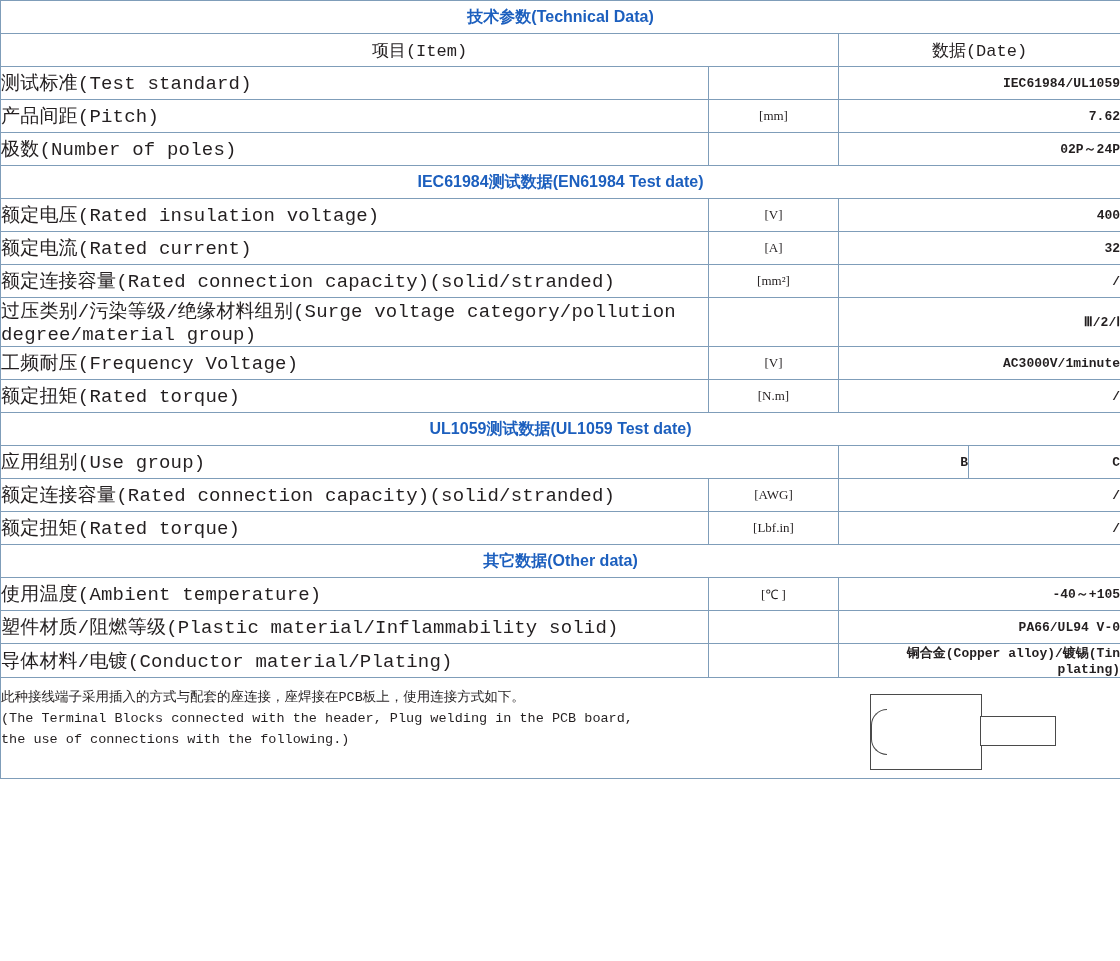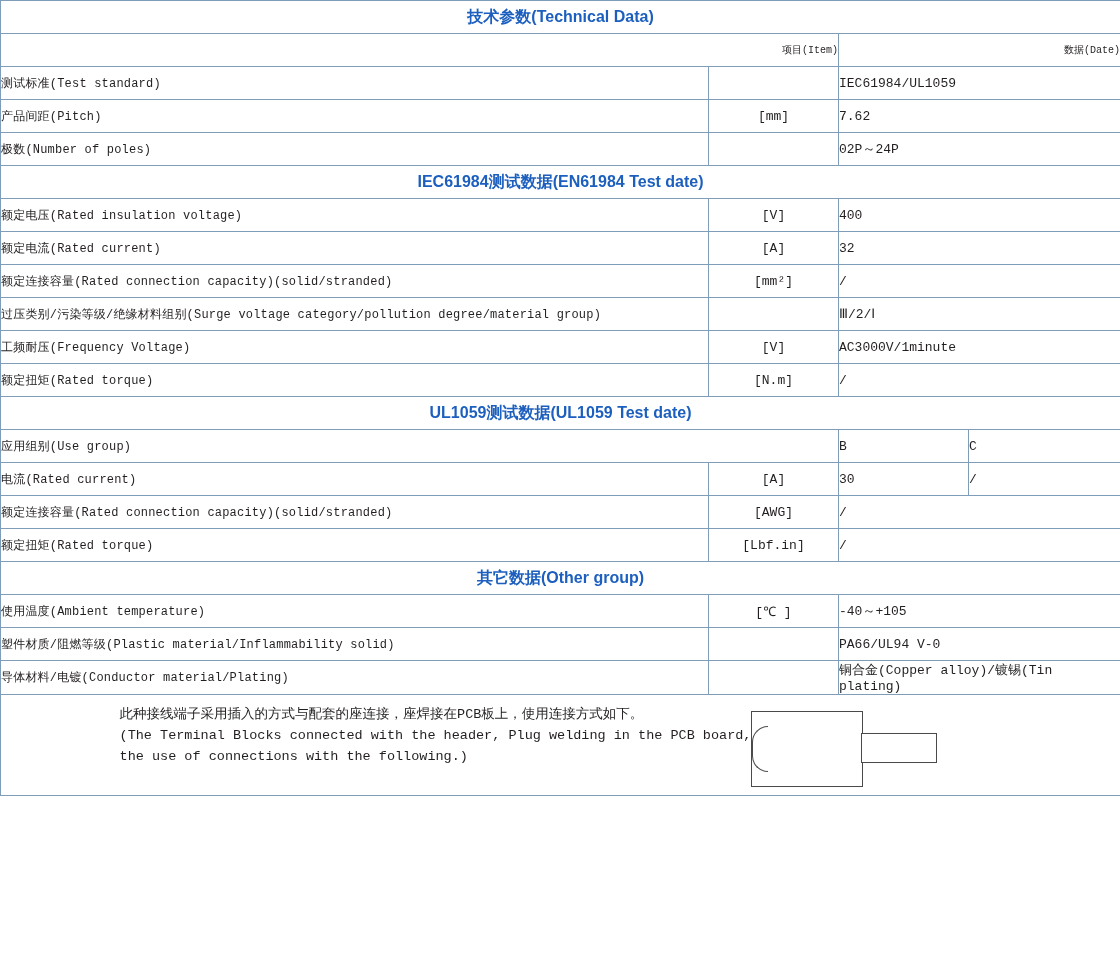--- a/index.html
+++ b/index.html
@@ -42,49 +42,50 @@
   .title-row td {
     border-left-color: #ffffff;
     border-right-color: #ffffff;
   }
   .top-title td {
     border-top-color: #ffffff;
   }
   .cell-item {
     padding-left: 14px;
     font-family: "Liberation Mono", monospace;
-    font-size: 12px;
+    font-size: 19px;
     letter-spacing: 0.2px;
   }
   .cell-unit {
     text-align: center;
-    font-family: Liberation Mono, monospace;
+    font-family: Liberation Serif, serif;
     font-size: 13px;
   }
   .cell-val {
-    text-align: left;
+    text-align: right;
     font-family: "Liberation Mono", monospace;
     font-size: 13px;
+    font-weight: bold;
   }
   .hdr {
-    text-align: right;
-    font-family: "Liberation Mono", monospace;
-    font-size: 10px;
+    text-align: center;
+    font-family: "Liberation Mono", monospace;
+    font-size: 17px;
   }
   .tech-note {
     padding: 14px 0 0 18px;
     font-family: "Liberation Mono", monospace;
     font-size: 13.5px;
     line-height: 1.55;
     vertical-align: top;
   }
   .tech-wrap {
     display: flex;
     align-items: flex-start;
-    justify-content: center;
+    justify-content: space-between;
   }
   .note-lines {
     flex: 0 0 auto;
   }
   .figure {
     width: 190px;
     height: 74px;
     position: relative;
     margin-right: 60px;
     margin-top: 6px;
@@ -200,39 +201,32 @@
       <td class="section-title" colspan="4">UL1059测试数据(UL1059 Test date)</td>
     </tr>
 
     <tr>
       <td class="cell-item" colspan="2">应用组别(Use group)</td>
       <td class="cell-val">B</td>
       <td class="cell-val">C</td>
       <td class="cell-val" style="border:1px solid #7f9db9;width:152px">D</td>
     </tr>
     <tr>
-      <td class="cell-item">电流(Rated current)</td>
-      <td class="cell-unit">[A]</td>
-      <td class="cell-val">30</td>
-      <td class="cell-val">/</td>
-      <td class="cell-val">10</td>
-    </tr>
-    <tr>
       <td class="cell-item">额定连接容量(Rated connection capacity)(solid/stranded)</td>
       <td class="cell-unit">[AWG]</td>
       <td class="cell-val" colspan="3">/</td>
     </tr>
     <tr>
       <td class="cell-item">额定扭矩(Rated torque)</td>
       <td class="cell-unit">[Lbf.in]</td>
       <td class="cell-val" colspan="3">/</td>
     </tr>
 
     <tr class="title-row">
-      <td class="section-title" colspan="5">其它数据(Other group)</td>
+      <td class="section-title" colspan="5">其它数据(Other data)</td>
     </tr>
 
     <tr>
       <td class="cell-item">使用温度(Ambient temperature)</td>
       <td class="cell-unit">[℃ ]</td>
       <td class="cell-val" colspan="3">-40～+105</td>
     </tr>
     <tr>
       <td class="cell-item">塑件材质/阻燃等级(Plastic material/Inflammability solid)</td>
       <td class="cell-unit"></td>

